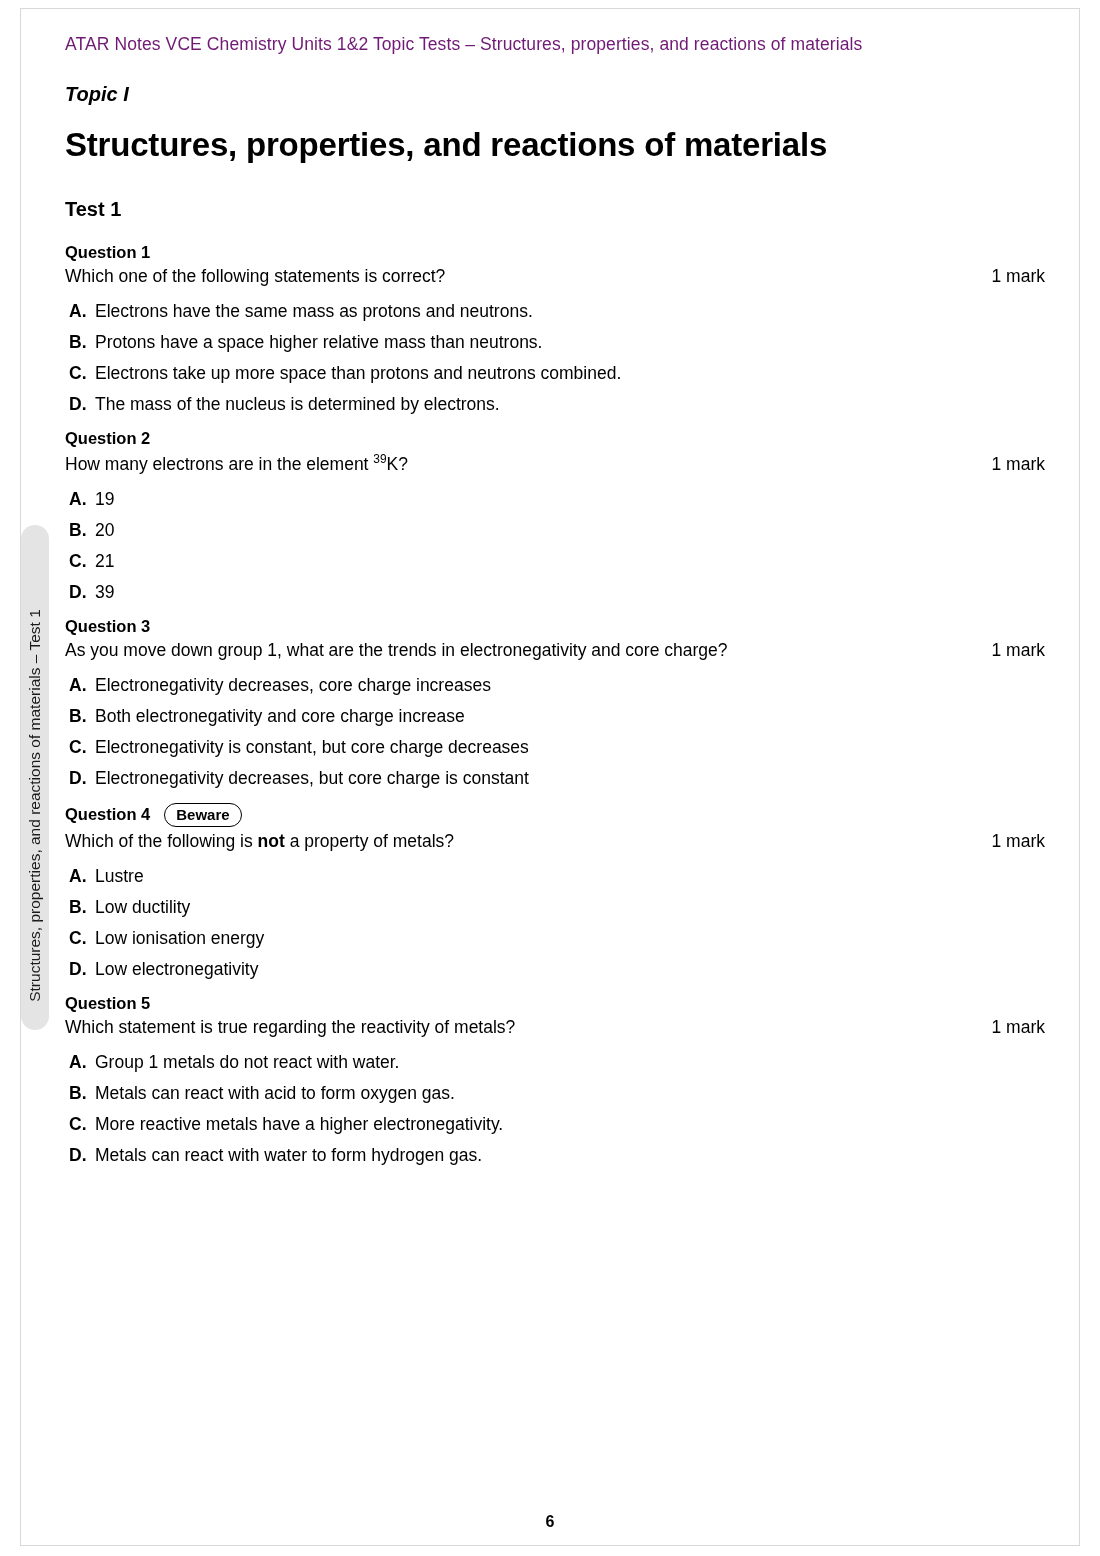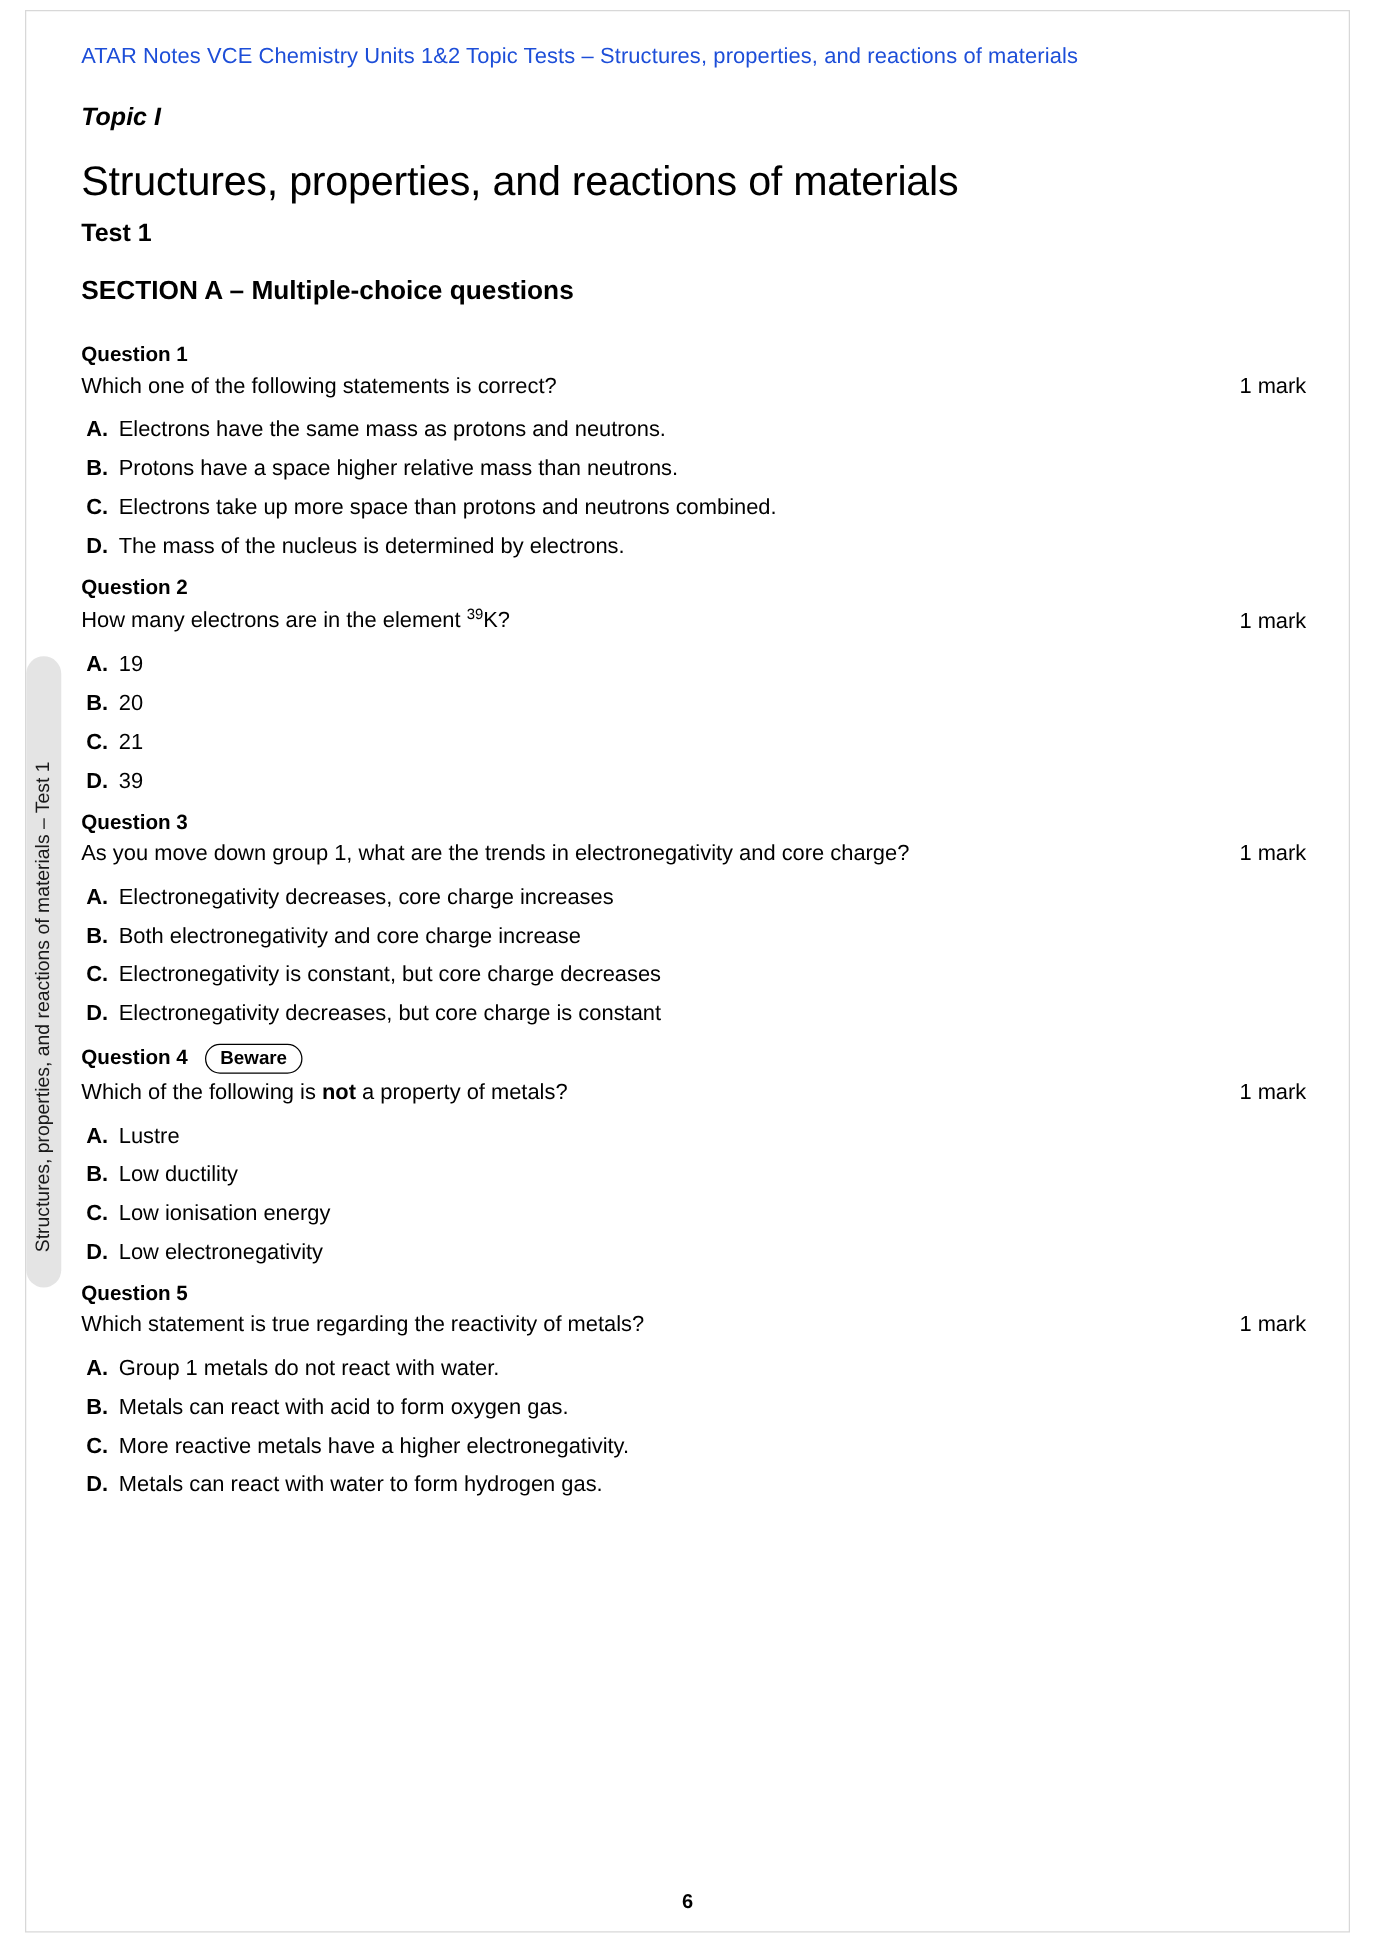--- a/index.html
+++ b/index.html
@@ -31,34 +31,34 @@
   }
   .content {
     position: absolute;
     left: 65px;
     top: 34px;
     width: 980px;
   }
   .running-head {
     font-size: 17.5px;
     letter-spacing: 0.1px;
-    color: #1d4ed8;
+    color: #701a75;
     margin-bottom: 28px;
   }
   .topic-label {
     font-size: 20px;
     font-weight: bold;
     margin-bottom: 20px;
     font-style: italic;
   }
   .doc-title {
     font-size: 33px;
-    font-weight: normal;
+    font-weight: bold;
     letter-spacing: -0.2px;
-    margin-bottom: 12px;
+    margin-bottom: 34px;
   }
   .test-label {
     font-size: 20px;
     font-weight: bold;
     margin-bottom: 22px;
   }
   .section-label {
     font-size: 21px;
     font-weight: bold;
     margin-bottom: 30px;
@@ -173,21 +173,20 @@
   <div class="page-border"></div>
 
   <div class="side-tab"></div>
   <div class="side-tab-text">Structures, properties, and reactions of materials – Test 1</div>
 
   <div class="content">
     <div class="running-head">ATAR Notes VCE Chemistry Units 1&amp;2 Topic Tests – Structures, properties, and reactions of materials</div>
     <div class="topic-label">Topic I</div>
     <div class="doc-title">Structures, properties, and reactions of materials</div>
     <div class="test-label">Test 1</div>
-    <div class="section-label">SECTION A – Multiple-choice questions</div>
 
     <div id="questions">
         <div class="question-block">
           <div class="q-head">
             <span>Question 1</span>
           </div>
           <div class="q-stem-row">
             <div class="q-stem">Which one of the following statements is correct?</div>
             <div class="q-marks">1 mark</div>
           </div>

